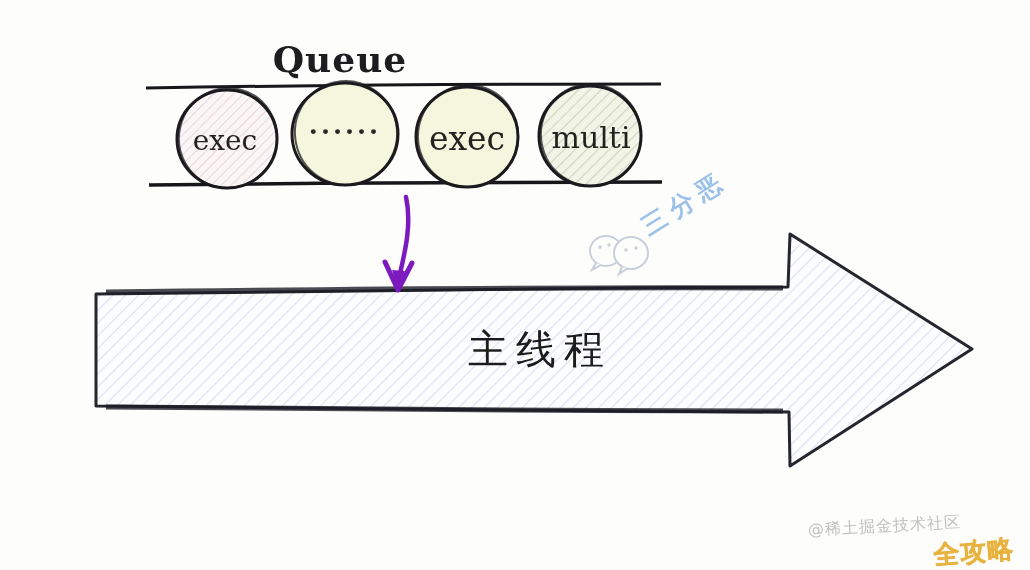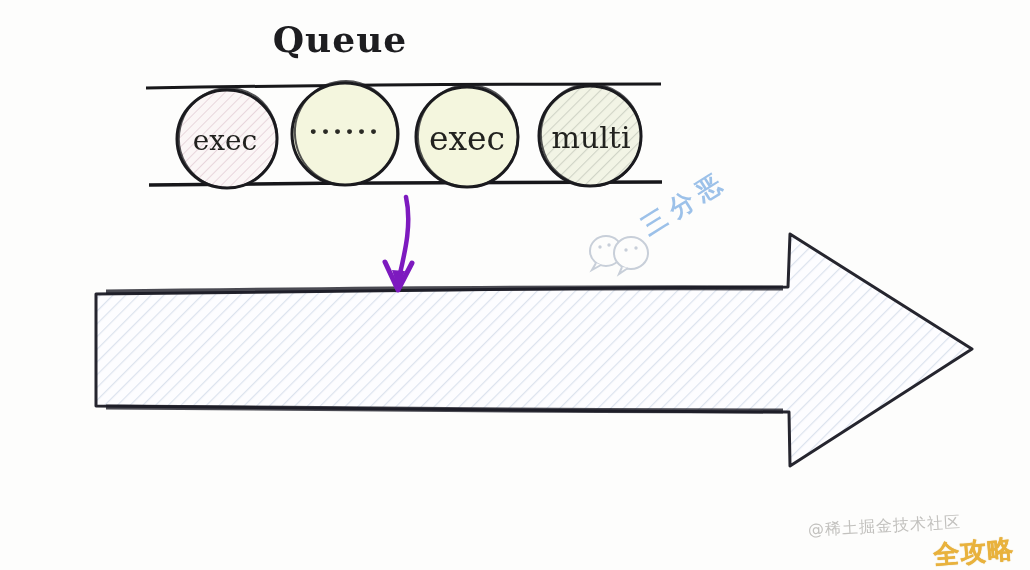--- a/index.html
+++ b/index.html
@@ -5,21 +5,21 @@
   html,body{margin:0;padding:0;background:#e9e9e9;}
   .canvas{
     position:relative;width:1030px;height:570px;margin:0 auto;
     background:#fdfdfc;overflow:hidden;
     font-family:"DejaVu Serif", serif;
   }
   .abs{position:absolute;}
   svg.layer{position:absolute;left:0;top:0;width:1030px;height:570px;}
 
   .queue-title{
-    left:260px;top:16px;width:160px;height:46px;
+    left:260px;top:36px;width:160px;height:46px;
     display:flex;align-items:center;justify-content:center;
     font-family:"DejaVu Serif", serif;font-size:36px;font-weight:600;
     color:#1d1d20;letter-spacing:1px;
   }
   .circle-label{
     display:flex;align-items:center;justify-content:center;
     font-family:"DejaVu Serif", serif;color:#22221f;
   }
   .lbl-exec {left:165px;top:112px;width:120px;height:56px;font-size:28px;}
   .lbl-dots {left:285px;top:104px;width:120px;height:56px;font-size:26px;font-weight:bold;letter-spacing:3px;color:#2a2a24;}
@@ -122,18 +122,19 @@
     </g>
   </svg>
 
   <div class="abs queue-title">Queue</div>
 
   <div class="abs circle-label lbl-exec">exec</div>
   <div class="abs circle-label lbl-dots">······</div>
   <div class="abs circle-label lbl-sadd">exec</div>
   <div class="abs circle-label lbl-multi">multi</div>
 
+  <div class="abs main-thread-label">主线程</div>
 
   <div class="abs brand-watermark">三分恶</div>
 
   <div class="abs footer-credit">@稀土掘金技术社区</div>
   <div class="abs footer-badge">全攻略</div>
 </div>
 
 </body></html>

